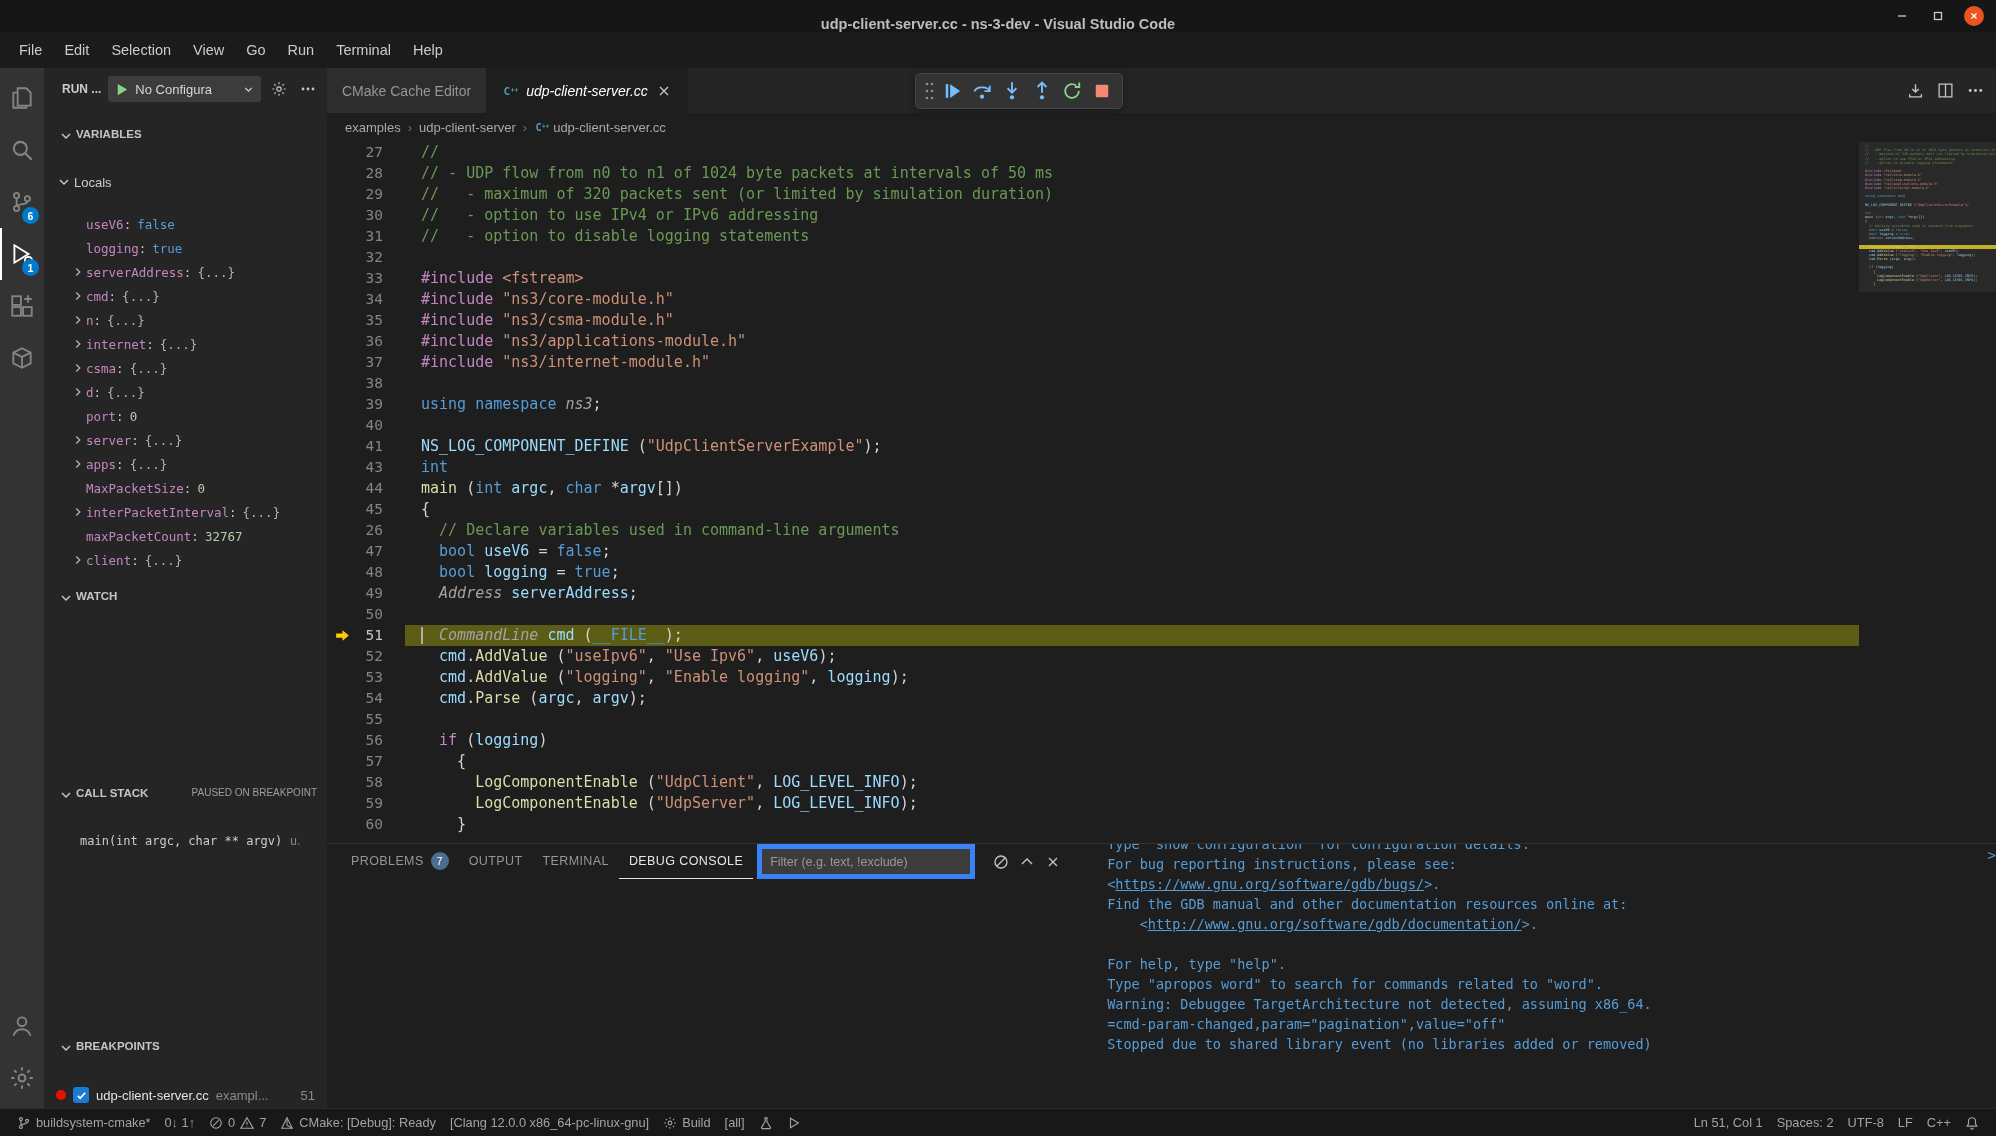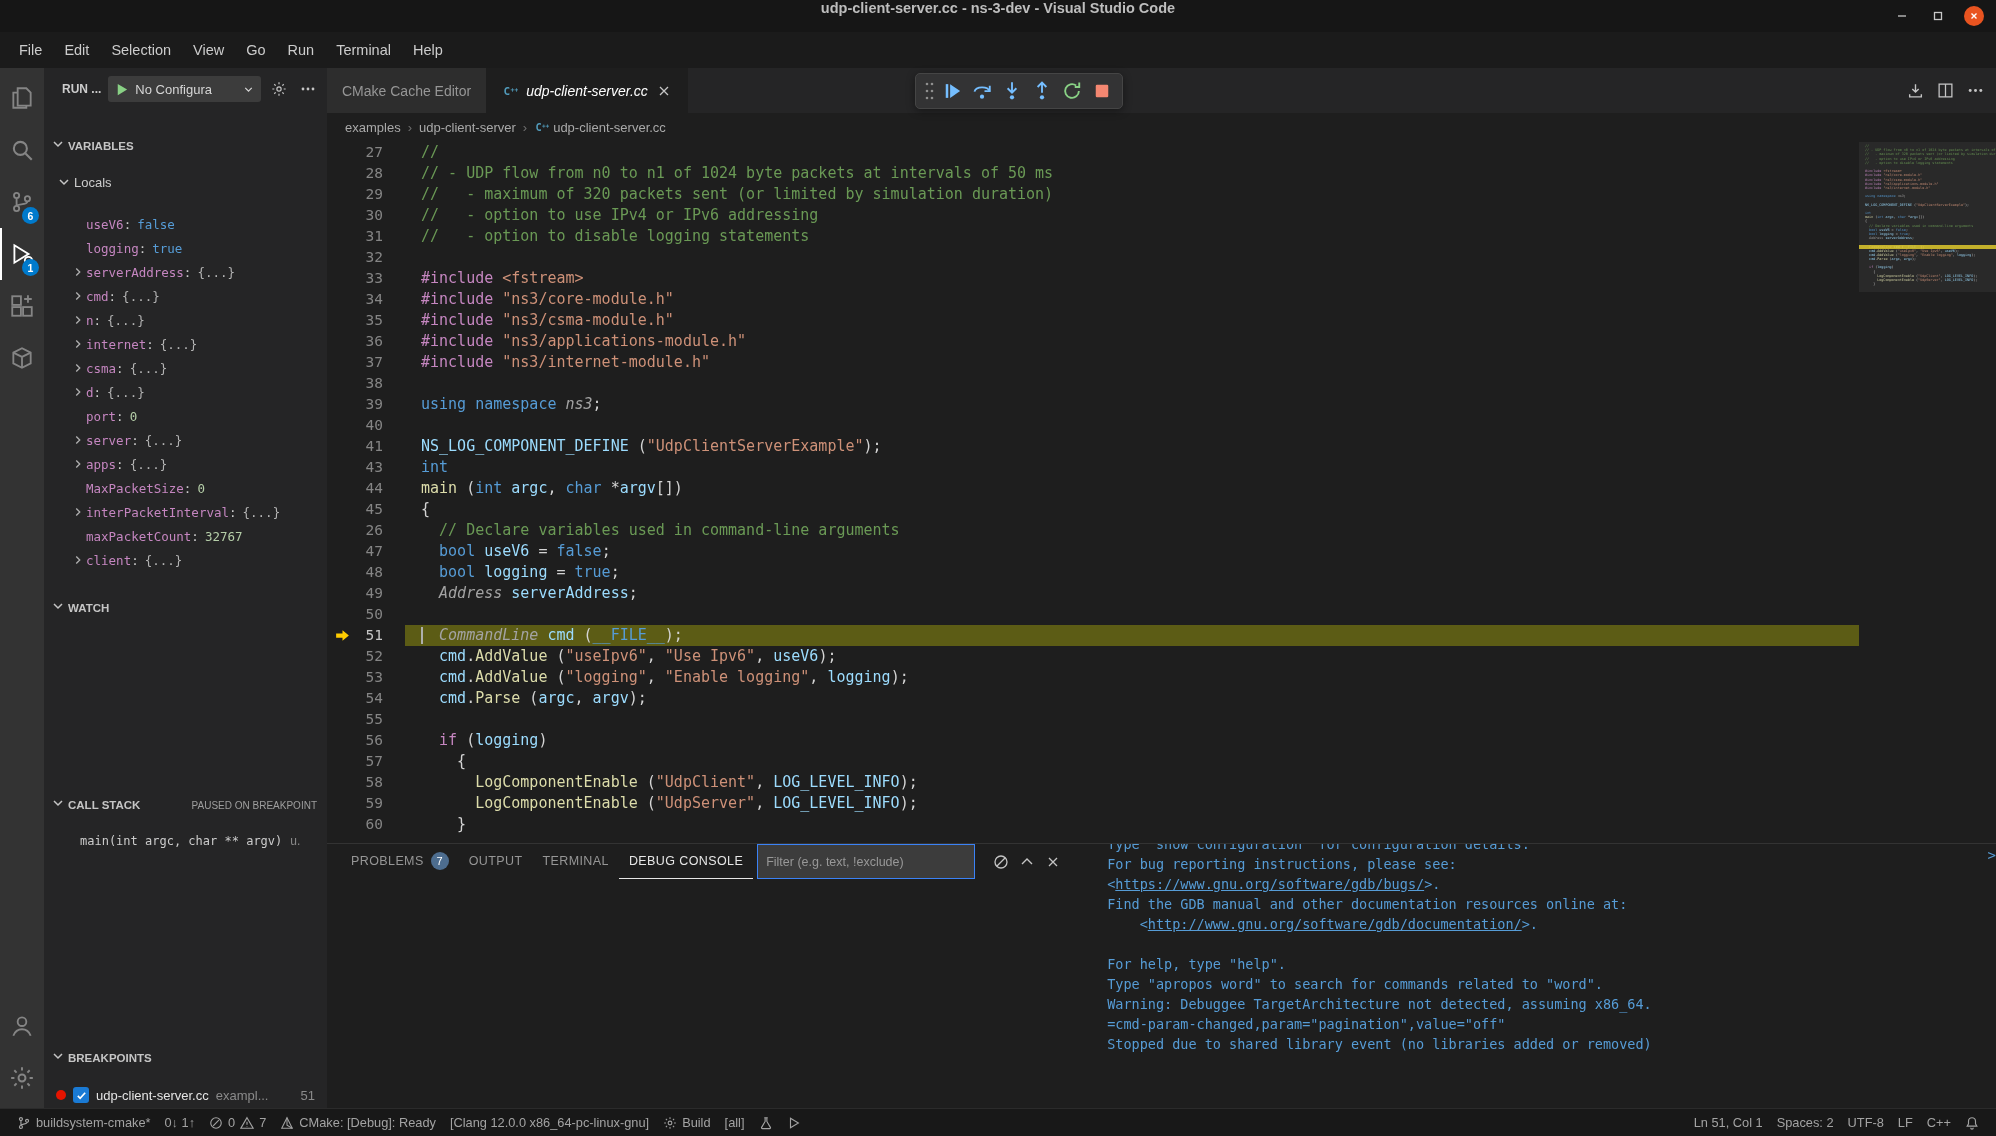--- a/index.html
+++ b/index.html
@@ -4,21 +4,21 @@
 <style>
   *{margin:0;padding:0;box-sizing:border-box;}
   html,body{width:1996px;height:1136px;overflow:hidden;background:#1e1e1e;
     font-family:"Liberation Sans",sans-serif;}
   .icon{display:inline-flex;align-items:center;justify-content:center;}
   .icon svg{display:block;}
 
   .app{width:1996px;height:1136px;display:flex;flex-direction:column;}
 
   
-  .titlebar{height:32px;background:#161616;display:flex;align-items:flex-start;position:relative;flex:0 0 auto;}
+  .titlebar{height:32px;background:#161616;display:flex;align-items:flex-end;position:relative;flex:0 0 auto;}
   .titlebar .title{flex:1;text-align:center;color:#bdbdbd;font-size:14.5px;font-weight:700;}
   .win-controls{position:absolute;right:12px;top:0;height:100%;display:flex;align-items:center;gap:16px;}
   .win-btn{width:20px;height:20px;display:flex;align-items:center;justify-content:center;color:#c8c8c8;}
   .win-btn svg{width:12px;height:12px;}
   .win-btn.close{background:#e95420;border-radius:50%;color:#fff;}
 
   
   .menubar{height:36px;background:#1b1b1b;display:flex;align-items:center;padding-left:8px;flex:0 0 auto;}
   .menu-item{color:#cccccc;font-size:14.5px;padding:6px 11px;border-radius:5px;}
 
@@ -35,21 +35,21 @@
   
   .sidebar{width:283px;background:#252526;display:flex;flex-direction:column;flex:0 0 auto;font-size:13px;color:#cccccc;overflow:hidden;gap:18px;}
   .run-row{height:42px;display:flex;align-items:center;padding:0 8px 0 18px;gap:7px;flex:0 0 auto;}
   .run-title{font-size:12px;font-weight:700;color:#cccccc;white-space:nowrap;}
   .config-picker{flex:1;height:26px;background:#3c3c3c;border-radius:3px;display:flex;align-items:center;padding:0 6px;gap:6px;font-size:13px;color:#d6d6d6;min-width:0;}
   .config-picker .start{color:#89d185;}
   .config-picker .start svg{width:15px;height:15px;}
   .config-label{flex:1;overflow:hidden;white-space:nowrap;}
   .icon-btn{width:22px;height:22px;display:flex;align-items:center;justify-content:center;color:#c5c5c5;}
   .icon-btn svg{width:16px;height:16px;}
-  .section-header{height:24px;display:flex;align-items:flex-end;gap:2px;padding-left:6px;font-size:11.5px;font-weight:700;color:#c5c5c5;flex:0 0 auto;}
+  .section-header{height:24px;display:flex;align-items:flex-start;gap:2px;padding-left:14px;font-size:11.5px;font-weight:700;color:#c5c5c5;flex:0 0 auto;}
   .chev{color:#c5c5c5;}
   .chev svg{width:16px;height:16px;}
   .paused-badge{margin-left:auto;margin-right:10px;font-size:10px;font-weight:400;color:#9e9e9e;}
   .scope-row{height:24px;display:flex;align-items:center;padding-left:12px;gap:2px;flex:0 0 auto;}
   .var-row{height:24px;display:flex;align-items:center;padding-left:26px;font-family:"DejaVu Sans Mono",monospace;font-size:12.5px;flex:0 0 auto;white-space:nowrap;}
   .var-chev{width:16px;flex:0 0 16px;color:#b0b0b0;}
   .var-chev svg{width:14px;height:14px;}
   .var-name{color:#c586c0;}
   .var-colon{color:#cccccc;margin-right:6px;}
   .val-bool{color:#569cd6;}
@@ -106,21 +106,21 @@
   .mm-line{height:4.2px;line-height:4.2px;font-family:"DejaVu Sans Mono",monospace;font-size:3.4px;white-space:pre;opacity:.9;}
   .minimap-slider{position:absolute;left:0;right:0;top:0;height:150px;background:rgba(121,121,121,.12);}
   .minimap-cur{position:absolute;left:0;right:0;height:4px;background:rgba(234,210,44,.8);}
 
   
   .panel{height:265px;border-top:1px solid #333333;display:flex;flex-direction:row;flex:0 0 auto;background:#1e1e1e;}
   .panel-tabbar{height:35px;display:flex;align-items:center;padding:0 14px;gap:4px;flex:0 0 auto;}
   .panel-tab{display:flex;align-items:center;gap:7px;padding:0 10px;height:100%;font-size:12.5px;letter-spacing:.4px;color:#969696;border-bottom:1px solid transparent;white-space:nowrap;}
   .panel-tab.active{color:#e7e7e7;border-bottom-color:#e7e7e7;}
   .ptab-badge{min-width:18px;height:18px;border-radius:10px;background:var(--badge);color:#fff;font-size:11px;display:flex;align-items:center;justify-content:center;padding:0 5px;}
-  .filter{margin-left:auto;width:218px;height:35px;background:#3c3c3c;border:1px solid #3b82f6;color:#cccccc;font-size:12.5px;padding:0 8px;font-family:"Liberation Sans",sans-serif;outline:none;}
+  .filter{margin-left:auto;width:218px;height:35px;background:#3c3c3c;border:5px solid #3b82f6;color:#cccccc;font-size:12.5px;padding:0 8px;font-family:"Liberation Sans",sans-serif;outline:none;}
   .filter::placeholder{color:#989898;}
   .panel-actions{display:flex;gap:10px;margin-left:14px;color:#c5c5c5;}
   .panel-actions .icon svg{width:16px;height:16px;}
   .console{flex:1;overflow:hidden;padding-left:32px;}
   .console-line{height:20px;line-height:20px;font-family:"DejaVu Sans Mono",monospace;font-size:13.5px;white-space:pre;}
   .console-line.clip{margin-top:-10px;}
   .con-text{color:var(--consoleText);}
   .con-link{color:var(--consoleText);text-decoration:underline;}
   .console-prompt{height:22px;display:flex;align-items:center;padding-left:14px;color:#569cd6;font-family:"DejaVu Sans Mono",monospace;font-size:14px;flex:0 0 auto;}
 

